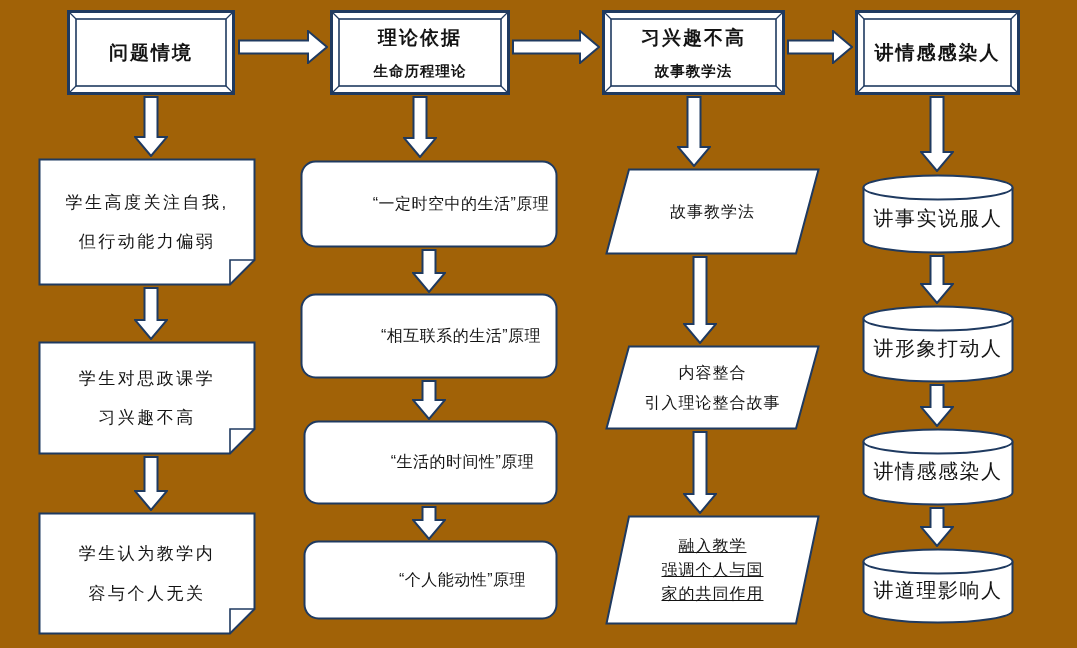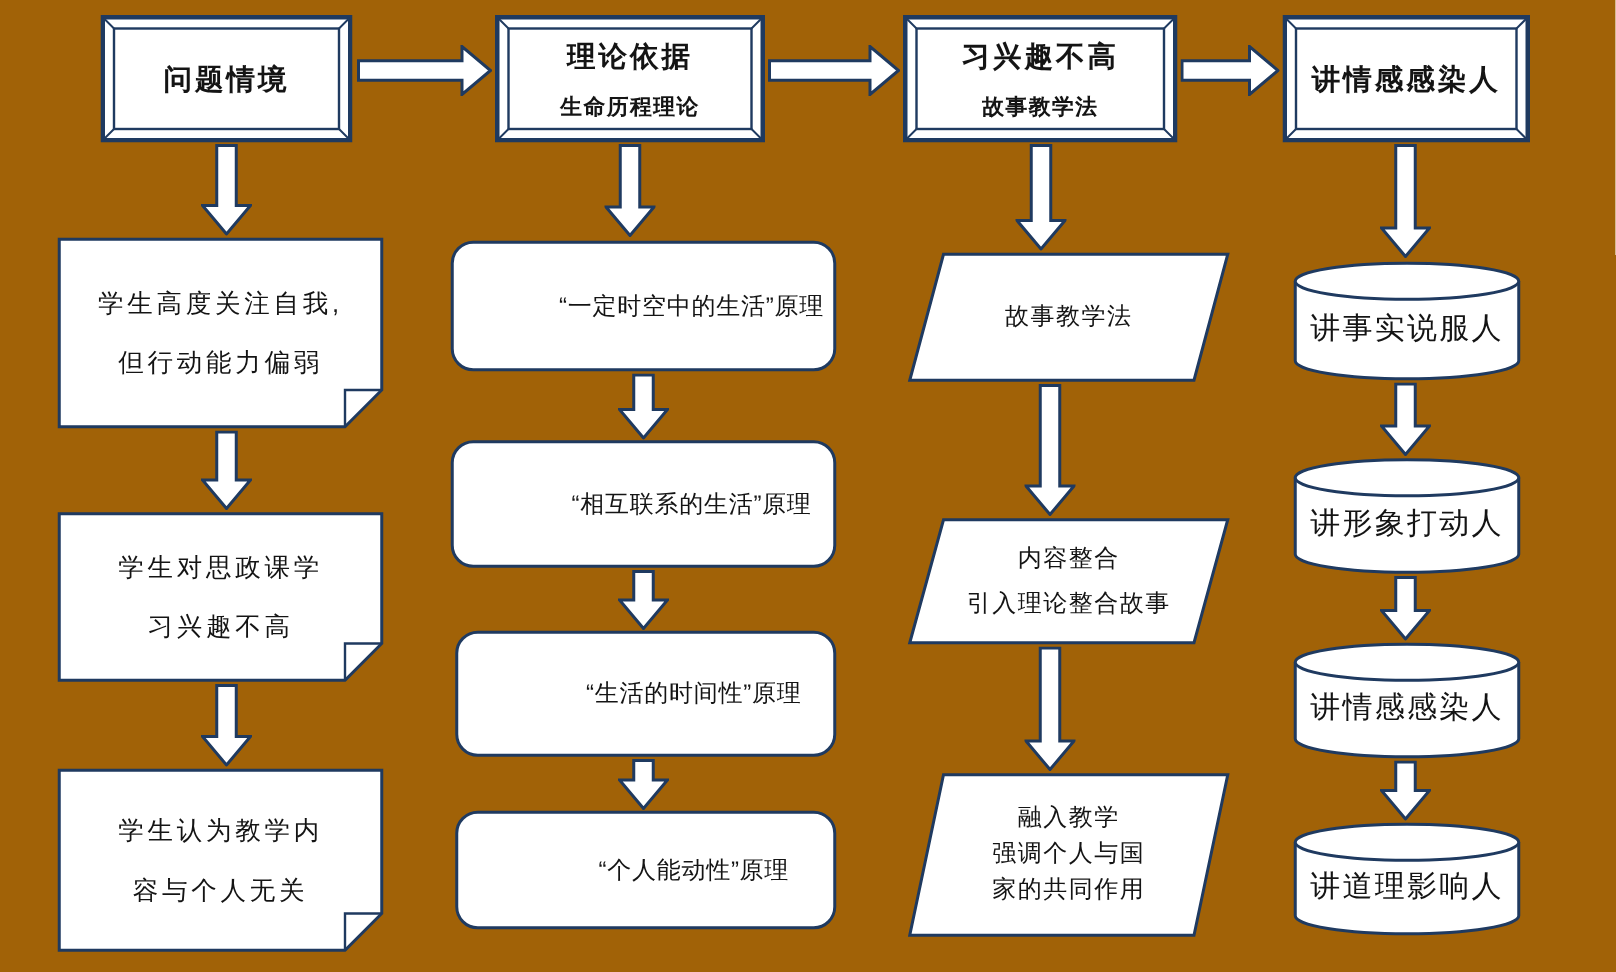--- a/index.html
+++ b/index.html
@@ -14,21 +14,21 @@
   .node-text {
     position:relative; z-index:1; width:100%; height:100%;
     display:flex; flex-direction:column; align-items:center; justify-content:center;
     text-align:center;
   }
   .h-title { font-weight:bold; font-size:19px; letter-spacing:2px; }
   .h-sub   { font-weight:bold; font-size:14.5px; margin-top:11px; letter-spacing:1px; }
   .note .node-text { font-size:17px; line-height:2.3; letter-spacing:2.5px; }
   .round .node-text { font-size:16px; letter-spacing:0.5px;margin-left:32px; }
   .para .node-text { font-size:16px; line-height:1.85; letter-spacing:1px; }
-  .para3 .node-text { line-height:1.5; }
+  .para3 .node-text { line-height:1.5;text-decoration:underline; }
   .cyl .node-text { font-size:20px; letter-spacing:1.5px; padding-top:9px; }
 </style>
 </head>
 <body>
 
 <div class="canvas">
 
   <div class="node bevel" style="left:67px;top:10px;width:168px;height:85px">
       <svg class="shape-svg" width="168" height="85" viewBox="0 0 168 85" xmlns="http://www.w3.org/2000/svg">
         <rect x="1.5" y="1.5" width="165" height="82" fill="#ffffff" stroke="#1f3a60" stroke-width="3"></rect>

